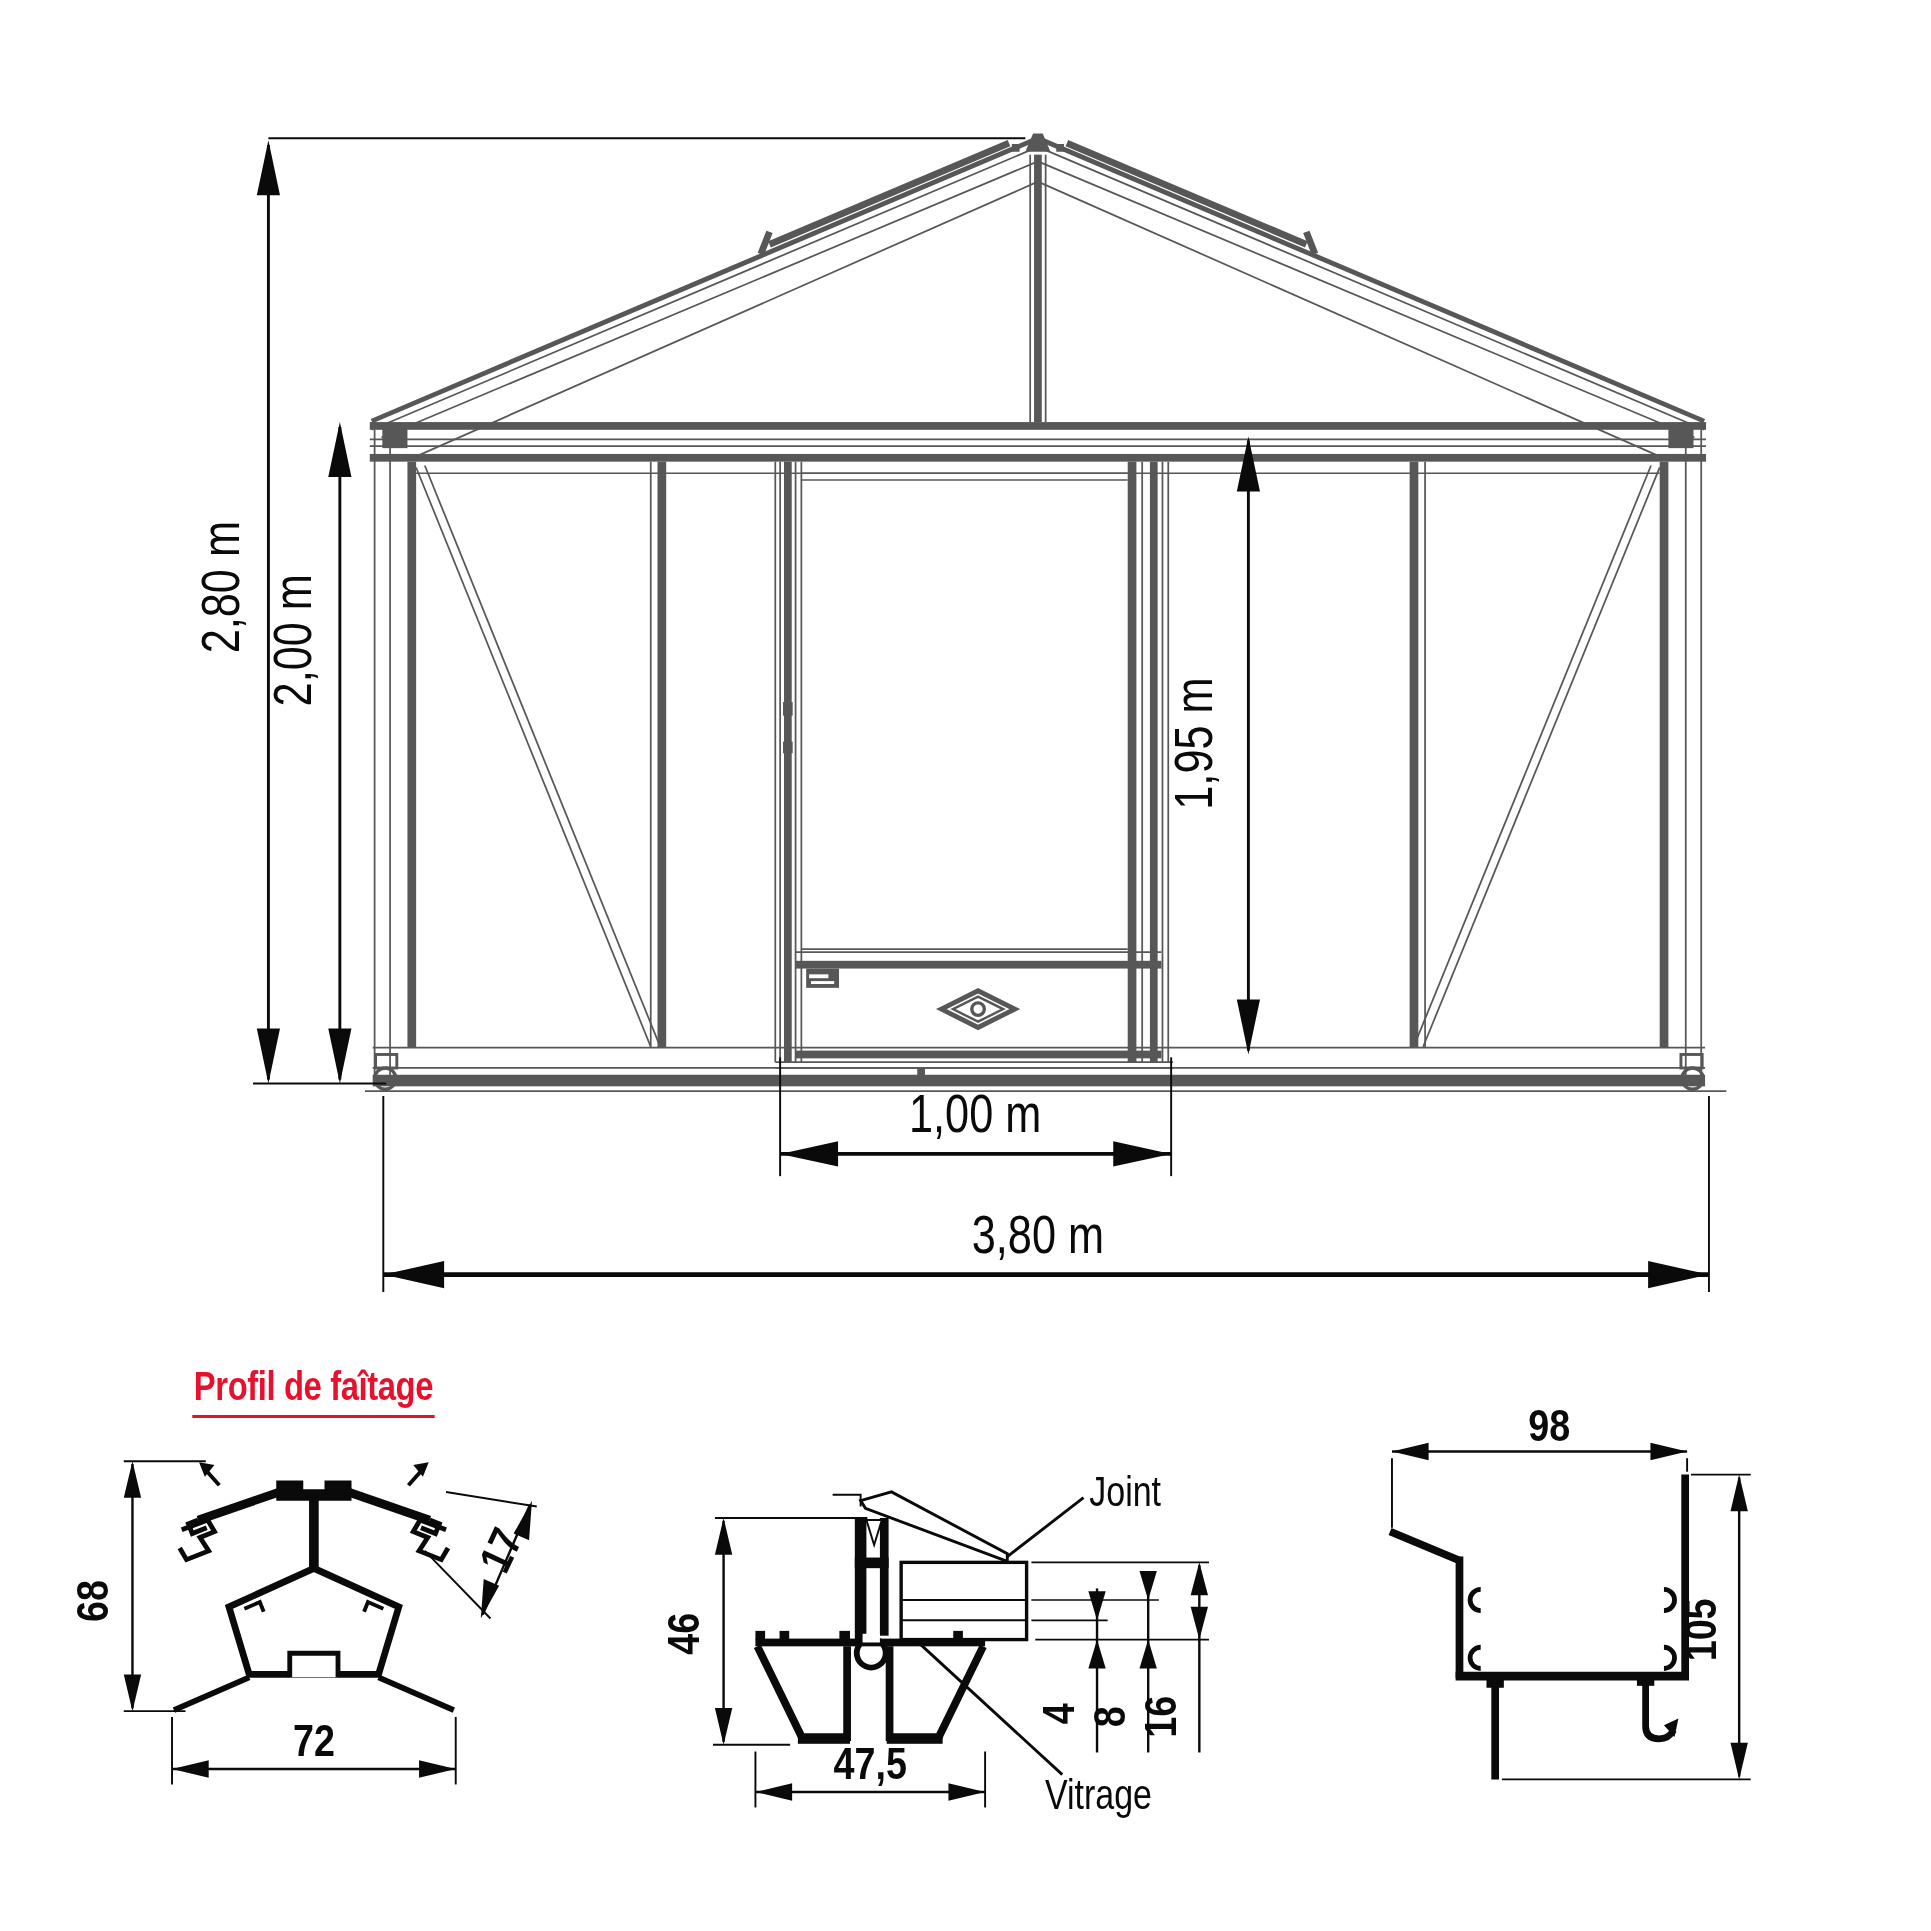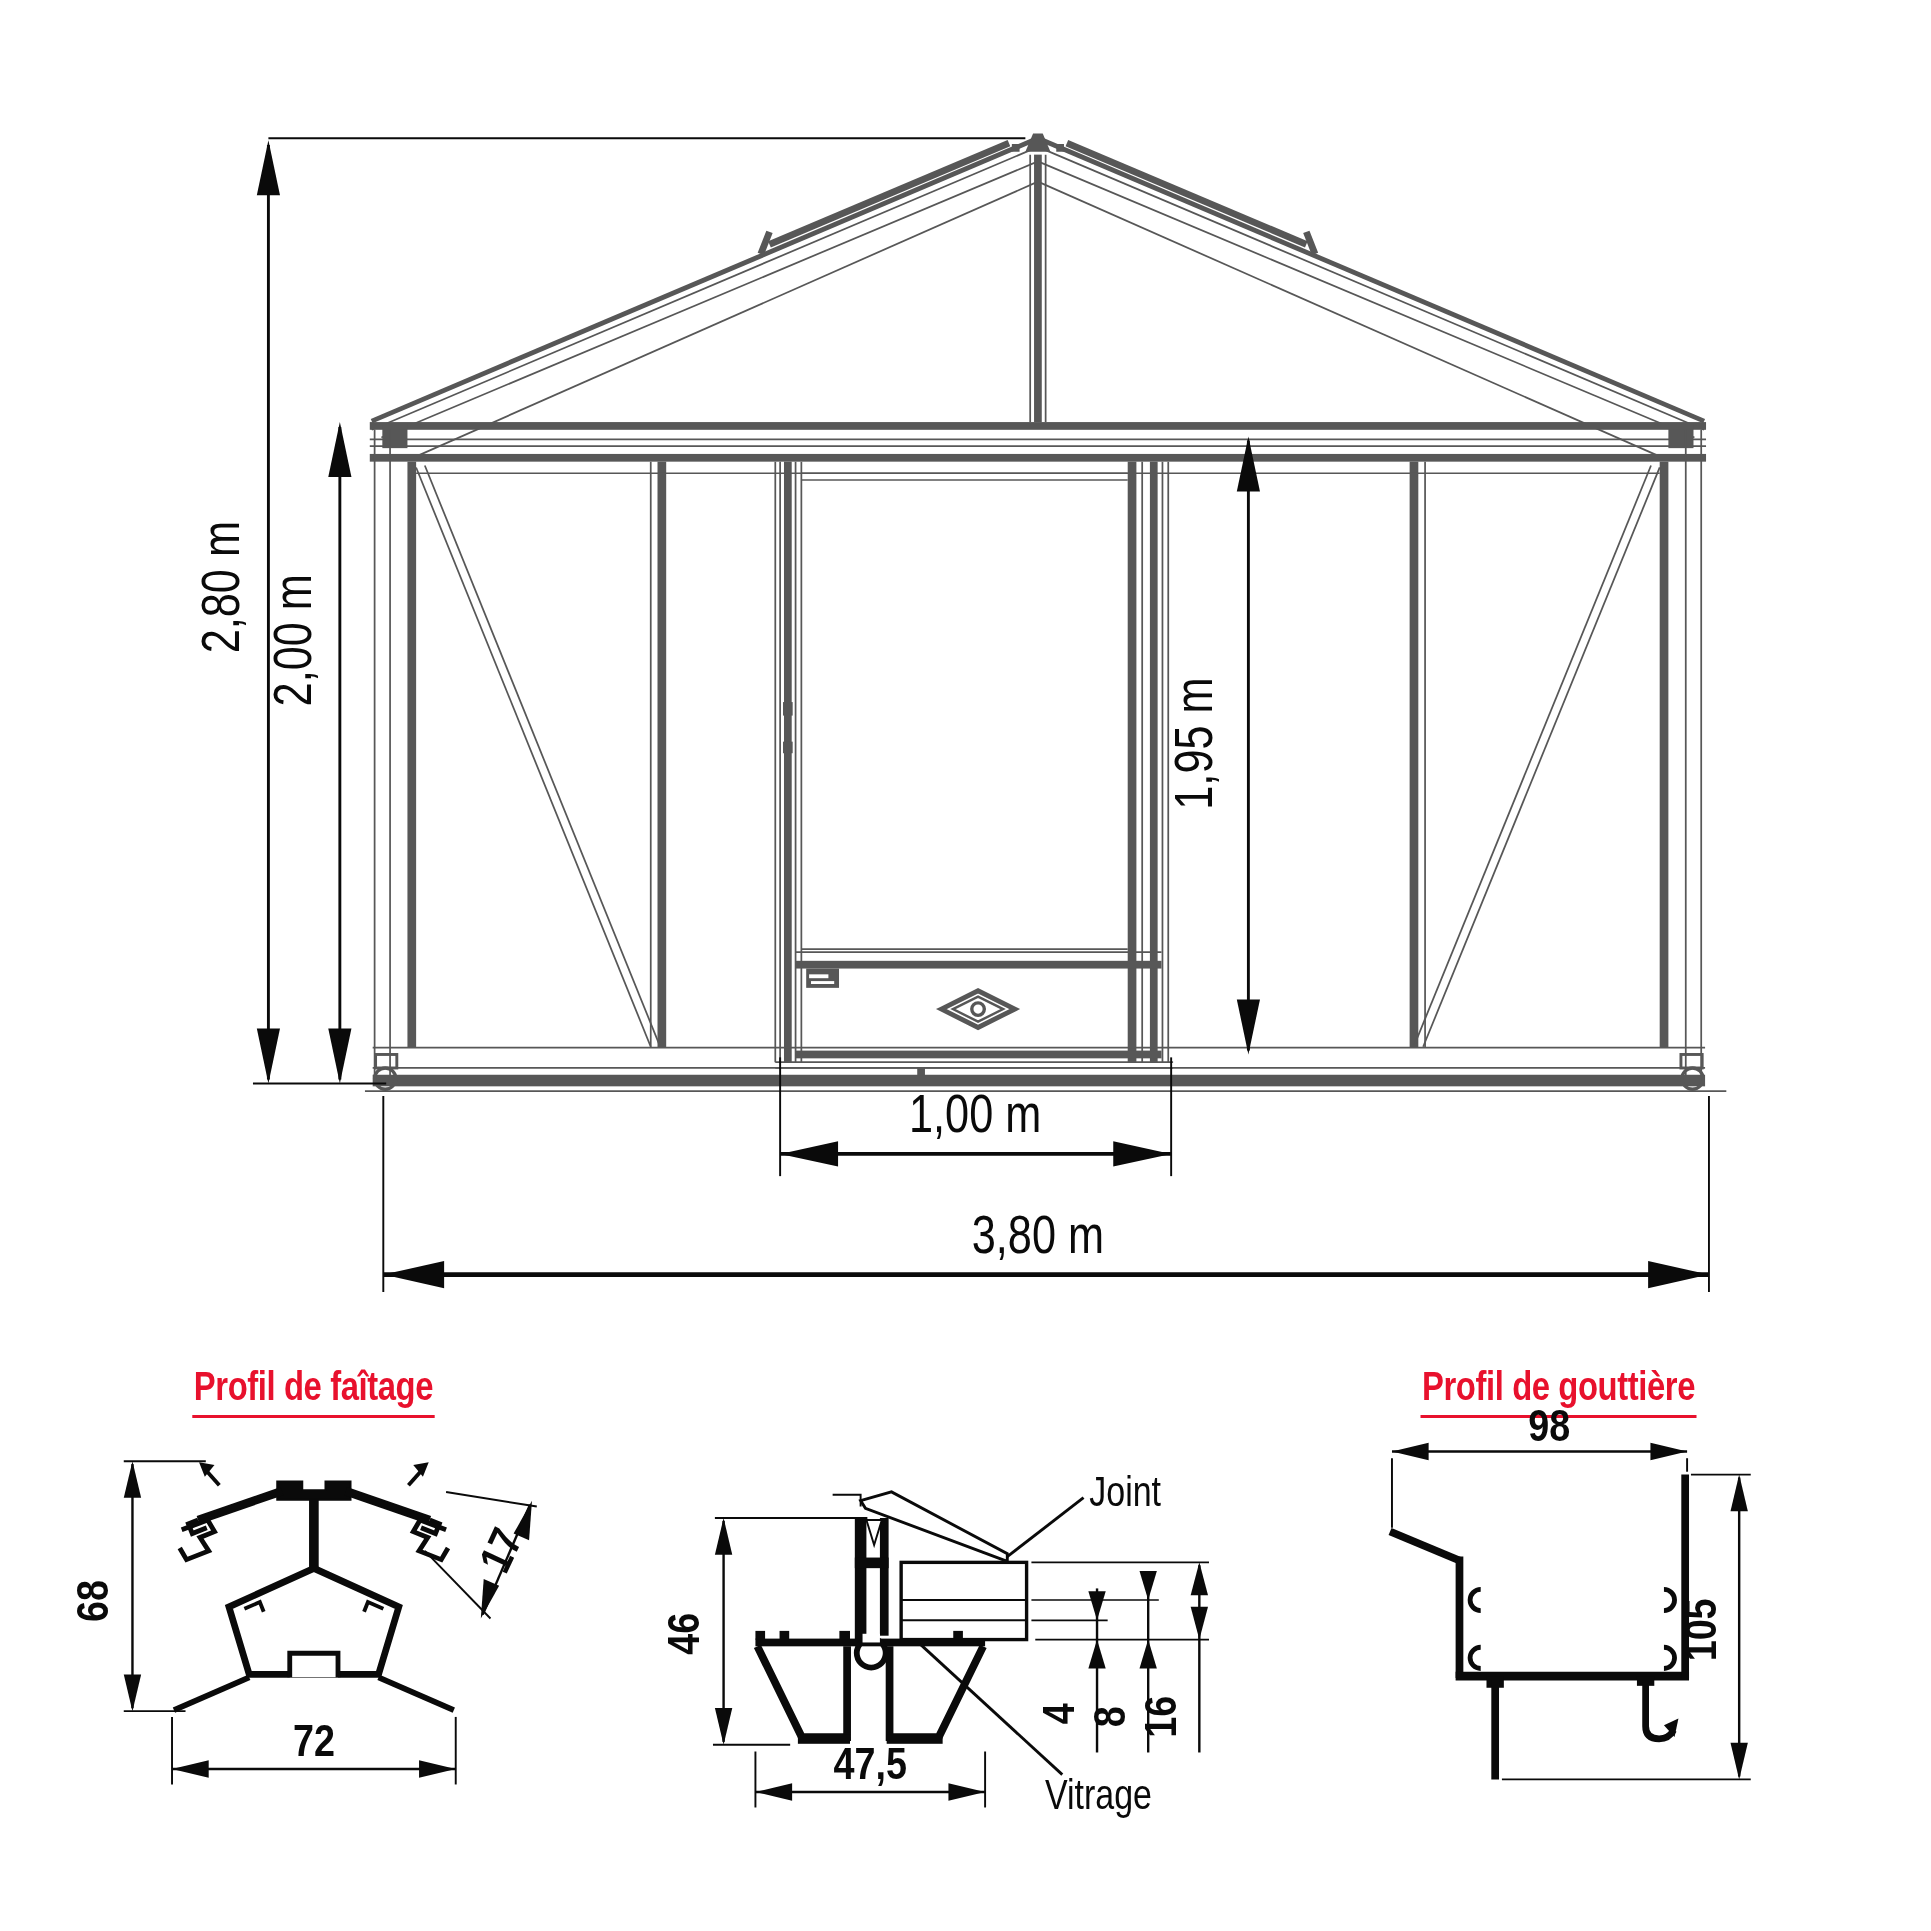--- a/index.html
+++ b/index.html
@@ -192,23 +192,20 @@
         <polygon points="397,1320 460,1306 460,1334" stroke="none"></polygon>
         <polygon points="1770,1320 1707,1306 1707,1334" stroke="none"></polygon>
         <text class="dim-label" transform="translate(1075,1298) scale(0.8,1)" text-anchor="middle" stroke="none">3,80 m</text>
       </g>
     </g>
   </svg>
 
   <div class="title-wrap" style="left:120px;top:1363px;width:386px">
     <span class="profile-title">Profil de faîtage</span>
   </div>
-  <div class="title-wrap" style="left:1366px;top:1363px;width:386px">
-    <span class="profile-title">Profil de gouttière</span>
-  </div>
 
   <svg style="left:58px;top:1439px" width="560" height="386" viewBox="60 1490 580 400">
     <g stroke="#0a0a0a" fill="none">
 
       <g>
 
         <path d="M287,1553 V1534 H313 V1543 H337 V1534 H363 V1553 Z" fill="#0a0a0a" stroke-width="2"></path>
 
         <rect x="320" y="1553" width="10" height="72" fill="#0a0a0a" stroke="none"></rect>
 

